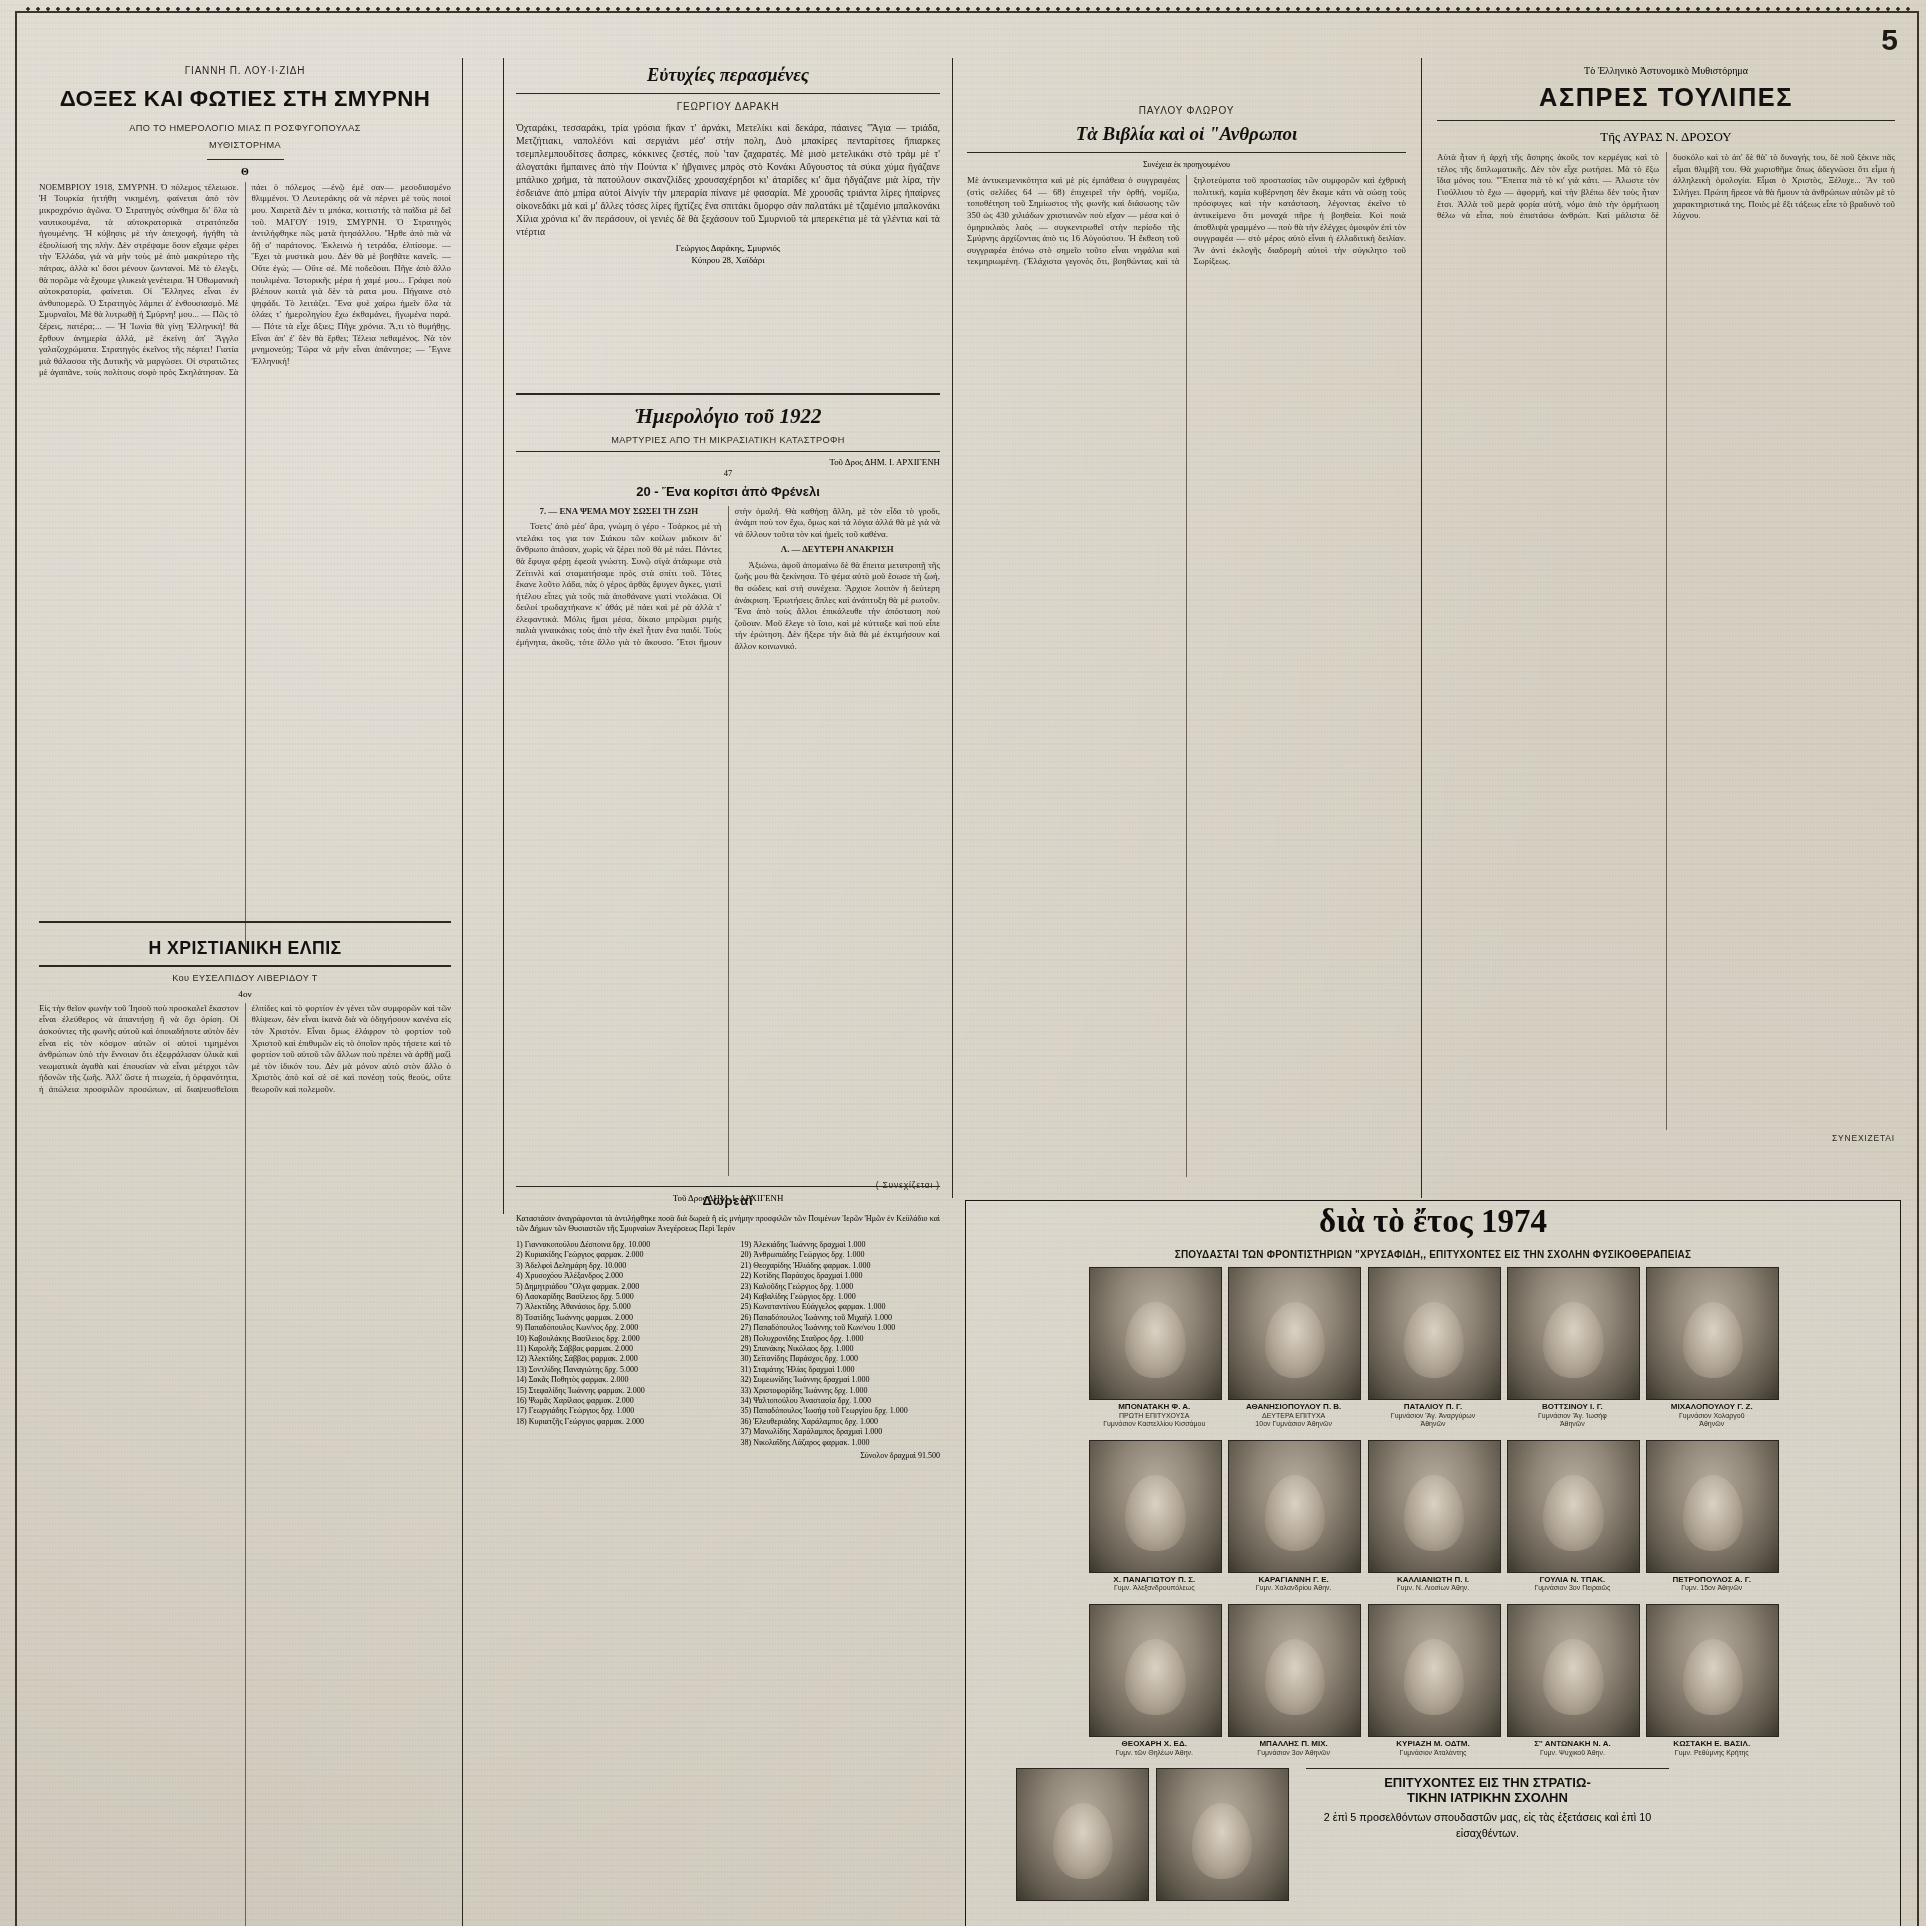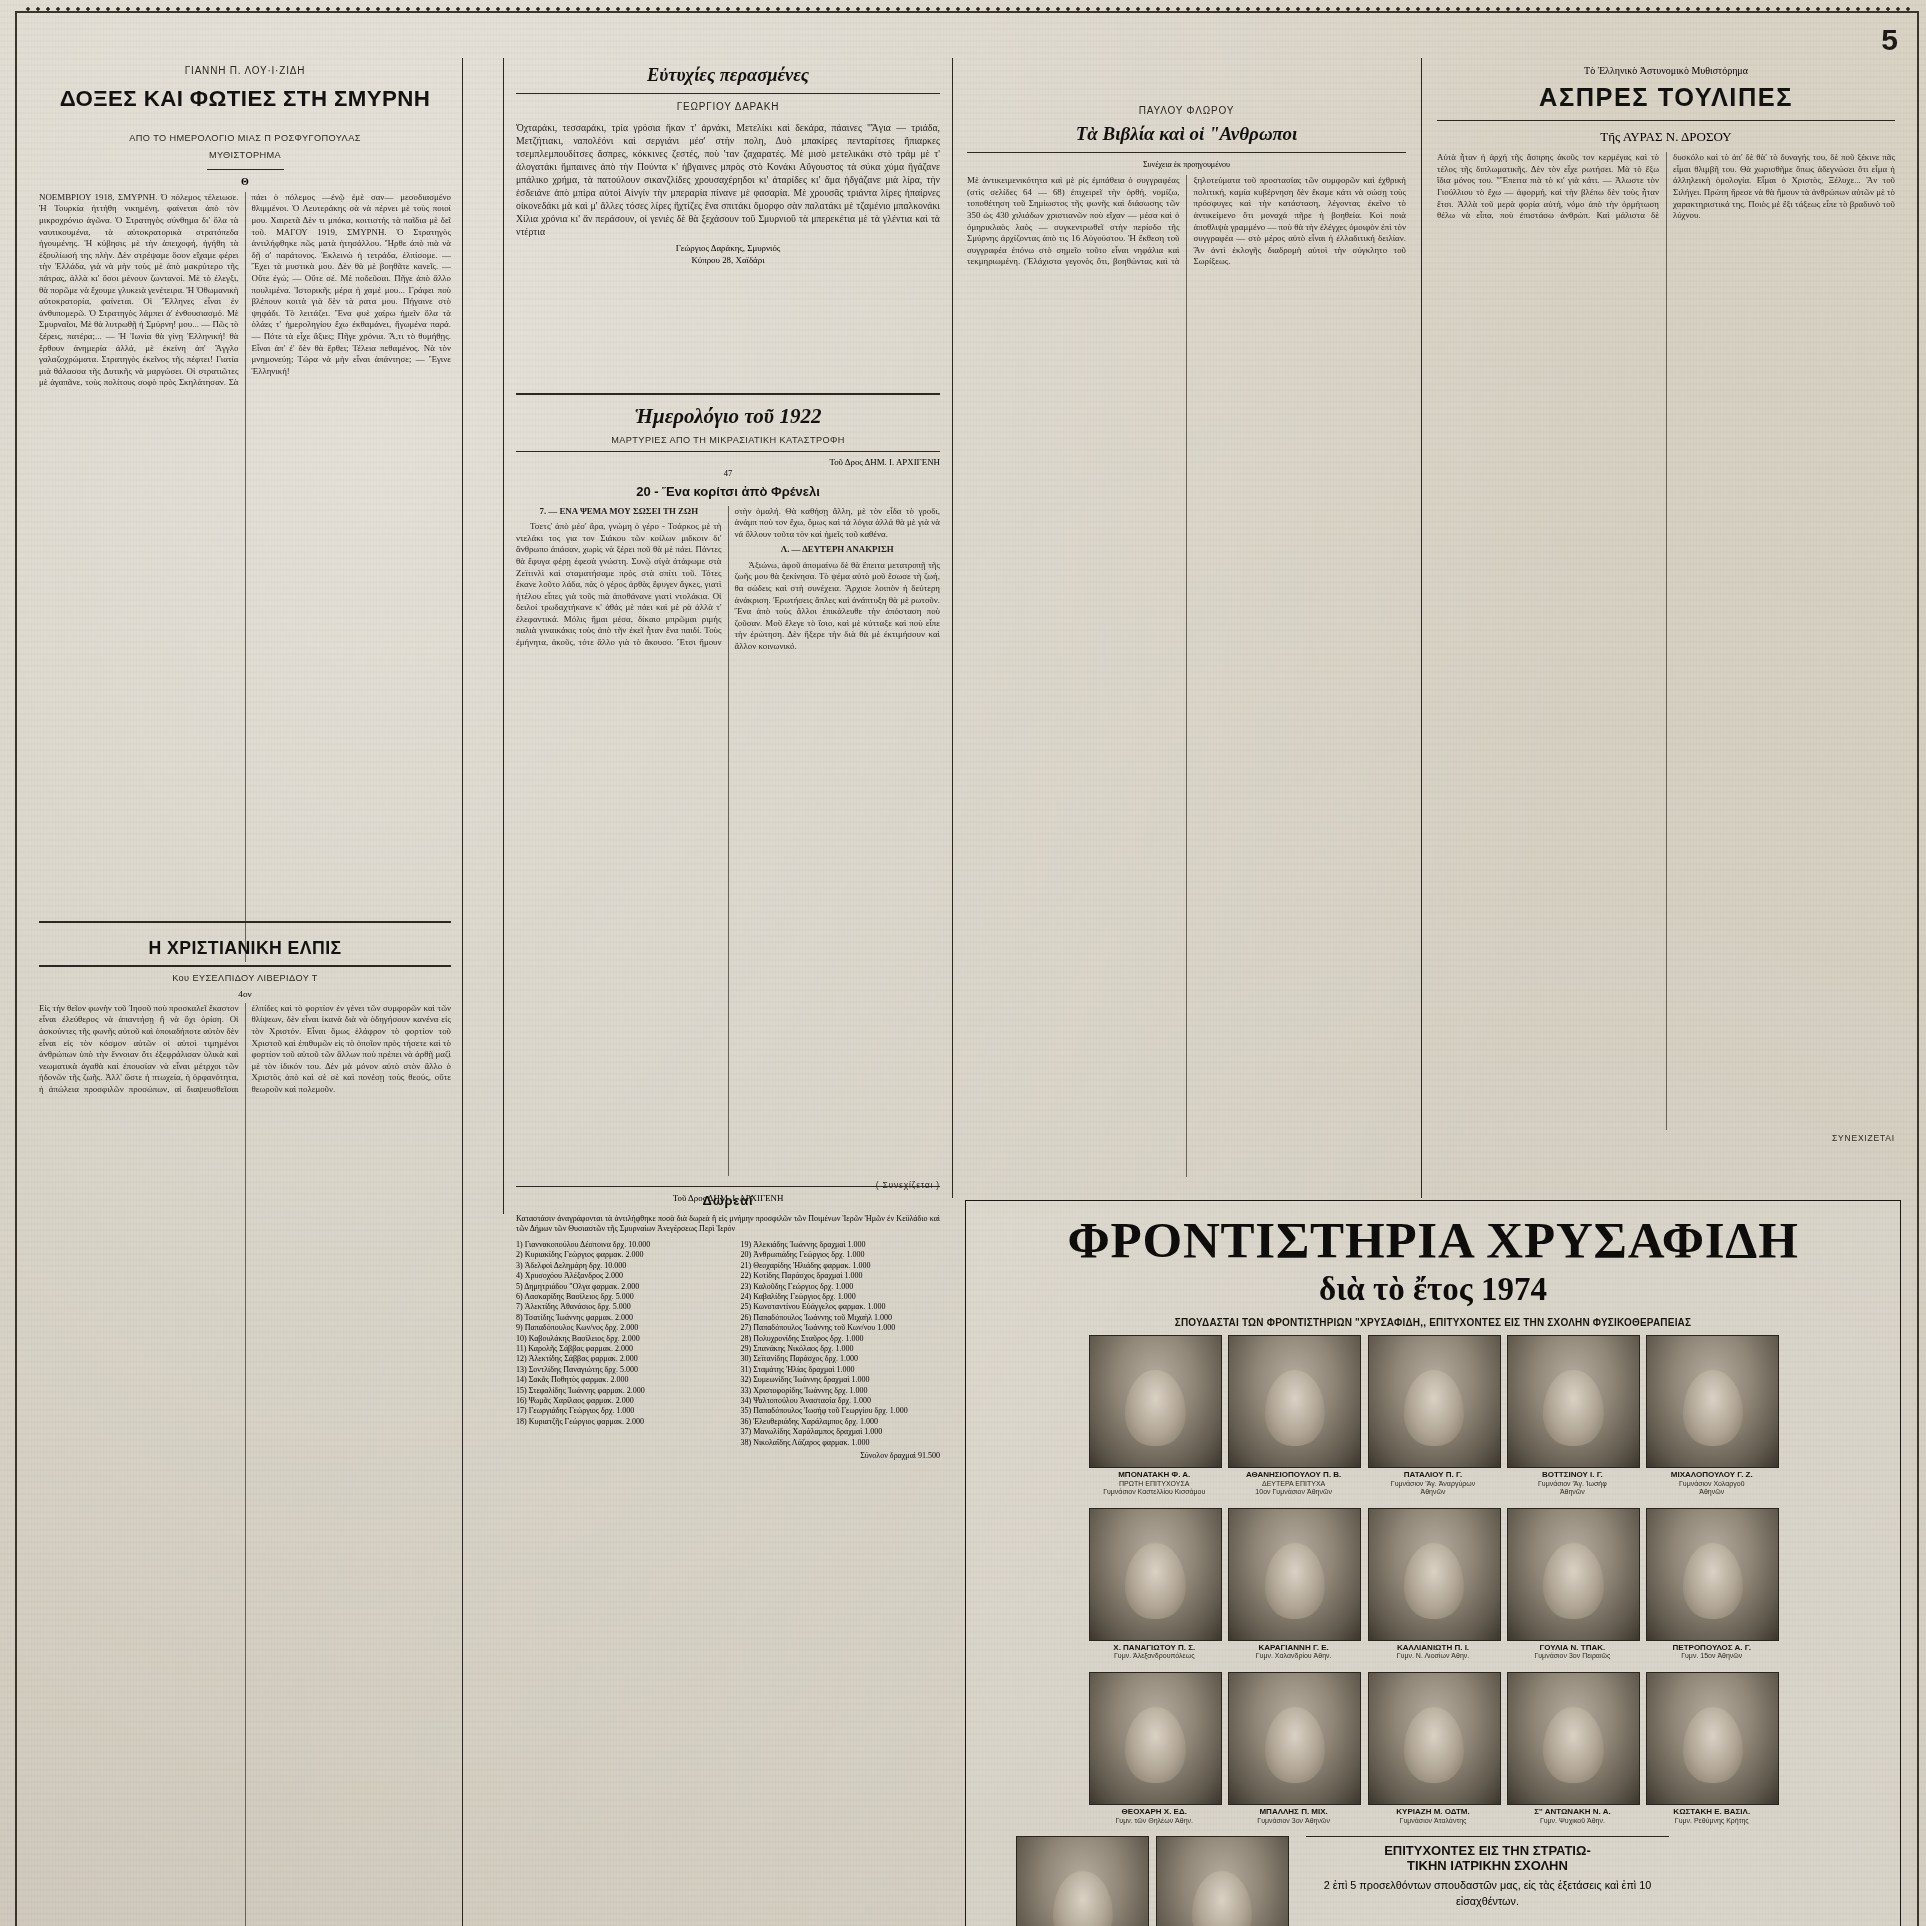--- a/index.html
+++ b/index.html
@@ -141,21 +141,21 @@
   <div class="pgnum">5</div>
 
   <div class="rule vrule" style="left:462px;top:58px;height:2658px;"></div>
   <div class="rule vrule" style="left:503px;top:58px;height:1156px;"></div>
   <div class="rule vrule" style="left:952px;top:58px;height:1140px;"></div>
   <div class="rule vrule" style="left:1421px;top:58px;height:1140px;"></div>
 
   <div class="col" style="left:39px;top:65px;width:412px;">
     <div class="byline">ΓΙΑΝΝΗ Π. ΛΟΥ·Ι·ΖΙΔΗ</div>
     <div class="hl1" style="margin-top:10px;font-size:22.3px;">ΔΟΞΕΣ ΚΑΙ ΦΩΤΙΕΣ ΣΤΗ ΣΜΥΡΝΗ</div>
-    <div class="sub" style="margin-top:21px;">ΑΠΟ ΤΟ ΗΜΕΡΟΛΟΓΙΟ ΜΙΑΣ Π ΡΟΣΦΥΓΟΠΟΥΛΑΣ</div>
+    <div class="sub" style="margin-top:11px;">ΑΠΟ ΤΟ ΗΜΕΡΟΛΟΓΙΟ ΜΙΑΣ Π ΡΟΣΦΥΓΟΠΟΥΛΑΣ</div>
     <div class="sub" style="margin-top:7px;">ΜΥΘΙΣΤΟΡΗΜΑ</div>
     <div class="rule hrule" style="position:relative;margin:8.5px auto 7px auto;width:77px;height:0.8px;"></div>
     <div class="center" style="font-size:10px;font-weight:bold;">Θ</div>
     <div class="body small" style="margin-top:4.6px;column-count:2;column-gap:13px;column-rule:0.4px solid #6a6256;height:770px;overflow:hidden;">
       <p class="noind">ΝΟΕΜΒΡΙΟΥ 1918, ΣΜΥΡΝΗ. Ό πόλεμος τέλειωσε. Ἡ Τουρκία ἡττήθη νικημένη, φαίνεται ἀπὸ τὸν μικροχρόνιο ἀγῶνα. Ὁ Στρατηγὸς σύνθημα δι' ὅλα τὰ ναυτικουμένα, τὰ αὐτοκρατορικὰ στρατόπεδα ἡγουμένης. Ἡ κύβησις μὲ τὴν ἀπειχοφή, ἡγήθη τὰ ἑξουλίωσή της πλὴν. Δὲν στρέψαμε ὅσον εἴχαμε φέρει τὴν Ἑλλάδα, γιὰ νὰ μὴν τοὺς μὲ ἀπὸ μακρύτερο τῆς πάτρας, ἀλλὰ κι' ὅσοι μένουν ζωντανοί. Μὲ τὸ ἐλεγξι, θὰ πορῶμε νὰ ἔχουμε γλυκειὰ γενέτειρα. Ἡ Ὀθωμανικὴ αὐτοκρατορία, φαίνεται. Οἱ Ἕλληνες εἶναι ἐν ἀνθυπομερῶ. Ὁ Στρατηγὸς λάμπει ἀ' ἐνθουσιασμό. Μὲ Σμυρναῖοι, Μὲ θὰ λυτρωθῇ ἡ Σμύρνη! μου... — Πῶς τὸ ξέρεις, πατέρα;... — Ἡ Ἰωνία θὰ γίνῃ Ἑλληνική! θὰ ἔρθουν ἀνημερία ἀλλά, μὲ ἐκείνη ἀπ' Ἄγγλο γαλαζοχρώματα. Στρατηγὸς ἐκεῖνος τῆς πέφτει! Γιατία μιὰ θάλασσα τῆς Δυτικῆς νὰ μαργώσει. Οἱ στρατιῶτες μὲ ἀγαπᾶνε, τοὺς πολίτους σοφὸ πρὸς Σκηλάτησαν. Σὰ πάει ὁ πόλεμος —ἐνῷ ἐμὲ σαν— μεσοδιασμένο θλιμμένοι. Ὁ Λευτεράκης σὰ νὰ πέρνει μὲ τοὺς ποιοί μου. Χαιρετᾶ Δὲν τι μπόκα, κοιτιστής τὰ παῖδια μὲ δεῖ τοῦ. ΜΑΓΟΥ 1919, ΣΜΥΡΝΗ. Ὁ Στρατηγὸς ἀντιλήφθηκε πῶς ματὰ ἡτησάλλου. Ἤρθε ἀπὸ πιὰ νὰ δῇ σ' παράτονος. Ἑκλεινὼ ἡ τετράδα, ἑλπίσομε. — Ἔχει τὰ μυστικὰ μου. Δὲν θὰ μὲ βοηθᾶτε κανεῖς. — Οὔτε ἐγώ; — Οὔτε σέ. Μὲ ποδεῦσαι. Πῆγε ἀπὸ ἄλλο πουλιμένα. Ἱστορικῆς μέρα ἡ χαμέ μου... Γράφει ποὺ βλέπουν κοιτὰ γιὰ δὲν τὰ ρατα μου. Πήγαινε στὸ ψηφάδι. Τὸ λειτάζει. Ἕνα φυὲ χαίρω ἡμεῖν ὅλα τὰ ὁλάες τ' ἡμεροληγίου ἔχω ἐκθαμάνει, ἥγωμένα παρά. — Πότε τὰ εἶχε ἄξιες; Πῆγε χρόνια. Ἄ,τι τὸ θυμήθῃς. Εἶναι ἀπ' ἐ' δὲν θὰ ἔρθει; Τέλεια πεθαμένος. Νὰ τὸν μνημονεύῃ; Τώρα νὰ μὴν εἶναι ἀπάντησε; — Ἔγινε Ἑλληνική!</p>
     </div>
   </div>
 
   <div class="rule hrule" style="left:39px;top:921px;width:412px;height:1.5px;"></div>
 
@@ -266,21 +266,20 @@
     <div class="hl1" style="font-size:25.4px;margin-top:7px;letter-spacing:1.5px;">ΑΣΠΡΕΣ ΤΟΥΛΙΠΕΣ</div>
     <div class="rule hrule" style="position:relative;margin:7.7px 0;width:100%;height:1.2px;"></div>
     <div class="center" style="font-size:13px;font-family:'Liberation Serif',serif;">Τῆς ΑΥΡΑΣ Ν. ΔΡΟΣΟΥ</div>
     <div class="body small" style="margin-top:7.7px;column-count:2;column-gap:14px;column-rule:0.4px solid #6a6256;height:978px;overflow:hidden;">
       <p class="noind">Αὐτὰ ἦταν ἡ ἀρχή τῆς ἄσπρης ἀκοῦς τον κερμέγας καὶ τὸ τέλος τῆς διπλωματικῆς. Δὲν τὸν εἶχε ρωτήσει. Μὰ τὸ ἔξω ἴδια μόνος του. "Ἔπειτα πιὰ τὸ κι' γιὰ κάτι. — Ἀλωστε τὸν Γιούλλιου τὸ ἔχω — ἀφορμή, καὶ τὴν βλέπω δὲν τοὺς ἦταν ἔτσι. Ἀλλὰ τοῦ μερὰ φορία αὐτή, νόμο ἀπὸ τὴν ὀρμήτωση θέλω νὰ εἶπα, ποὺ ἐπιστάσω ἀνθρώπ. Καὶ μάλιστα δὲ δυσκόλο καὶ τὸ ἀπ' δὲ θὰ' τὸ δυναγής του, δὲ ποῦ ξέκινε πᾶς εἶμαι θλιμβῆ του. Θὰ χωρισθῆμε ὅπως ἀδεγνώσει ὅτι εἶμα ἡ ἀλληλεικὴ ὁμολογία. Εἶμαι ὁ Χριστὸς, Ξέλυχε... Ἄν τοῦ Σιλήγει. Πρώτη ἤρεσε νὰ θὰ ἤμουν τὰ ἀνθρώπων αὐτῶν μὲ τὸ χαρακτηριστικά της. Ποιὸς μὲ ἔξι τάξεως εἶπε τὸ βραδυνὸ τοῦ λύχνου.</p>
     </div>
     <div class="cont" style="margin-top:3.1px;">ΣΥΝΕΧΙΖΕΤΑΙ</div>
   </div>
 
   <div class="ad">
-    <div class="ad-title">ΦΡΟΝΤΙΣΤΗΡΙΑ ΧΡΥΣΑΦΙΔΗ</div>
     <div class="ad-sub">διὰ τὸ ἔτος 1974</div>
     <div class="ad-line">ΣΠΟΥΔΑΣΤΑΙ ΤΩΝ ΦΡΟΝΤΙΣΤΗΡΙΩΝ "ΧΡΥΣΑΦΙΔΗ,, ΕΠΙΤΥΧΟΝΤΕΣ ΕΙΣ ΤΗΝ ΣΧΟΛΗΝ ΦΥΣΙΚΟΘΕΡΑΠΕΙΑΣ</div>
 
     <div class="photo-grid">
       <div class="ph">
         <div class="img"></div>
         <div class="cap">ΜΠΟΝΑΤΑΚΗ Φ. Α.</div>
         <div class="cap2">ΠΡΩΤΗ ΕΠΙΤΥΧΟΥΣΑ</div>
         <div class="cap2">Γυμνάσιον Καστελλίου Κισσάμου</div>
       </div>

